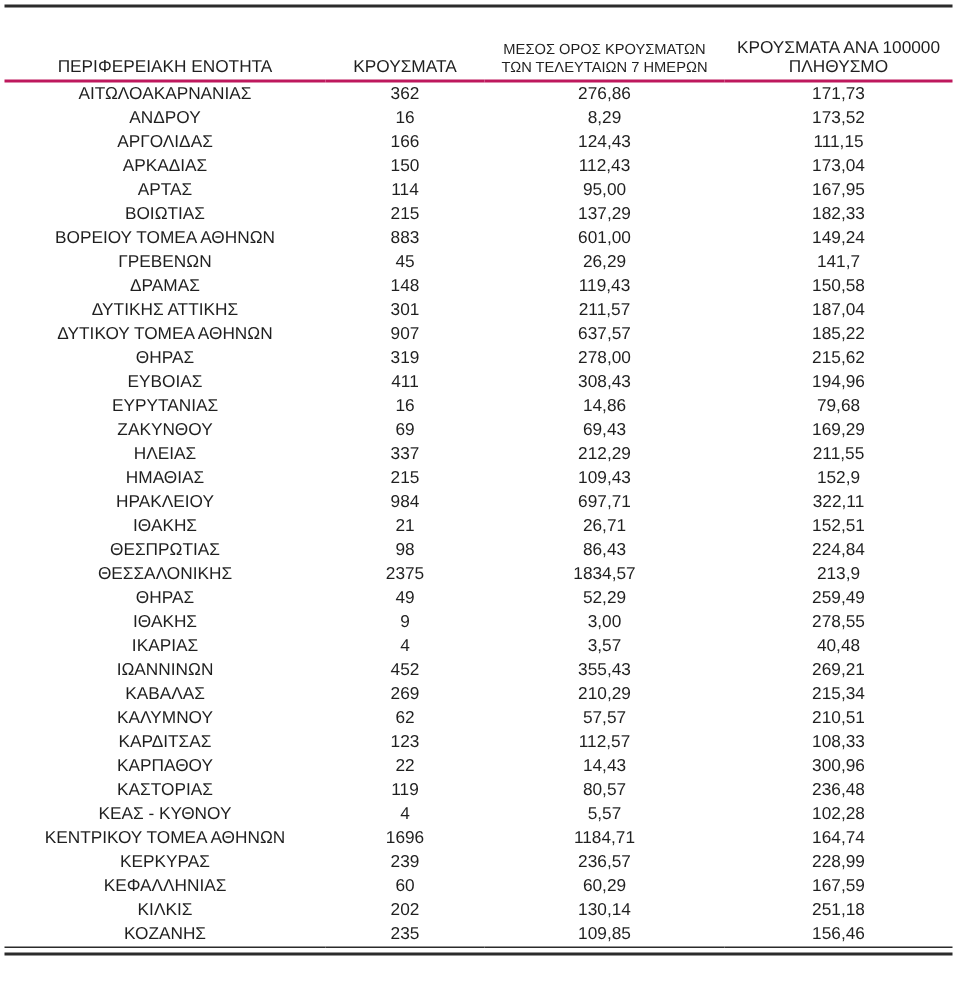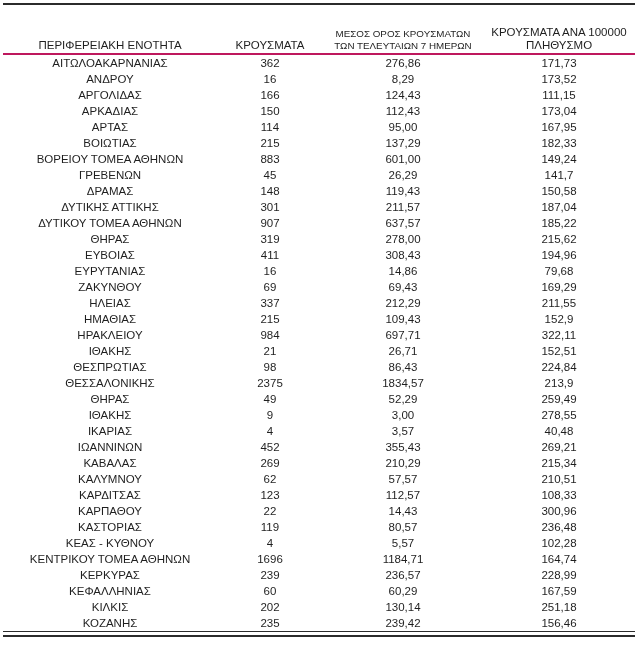--- a/index.html
+++ b/index.html
@@ -304,19 +304,19 @@
   </tr>
           <tr>
     <td>ΚΙΛΚΙΣ</td>
     <td>202</td>
     <td>130,14</td>
     <td>251,18</td>
   </tr>
           <tr>
     <td>ΚΟΖΑΝΗΣ</td>
     <td>235</td>
-    <td>239,42</td>
+    <td>109,85</td>
     <td>156,46</td>
   </tr>
         </tbody>
     </table>
   </div>
 </div>
 
 </body></html>

